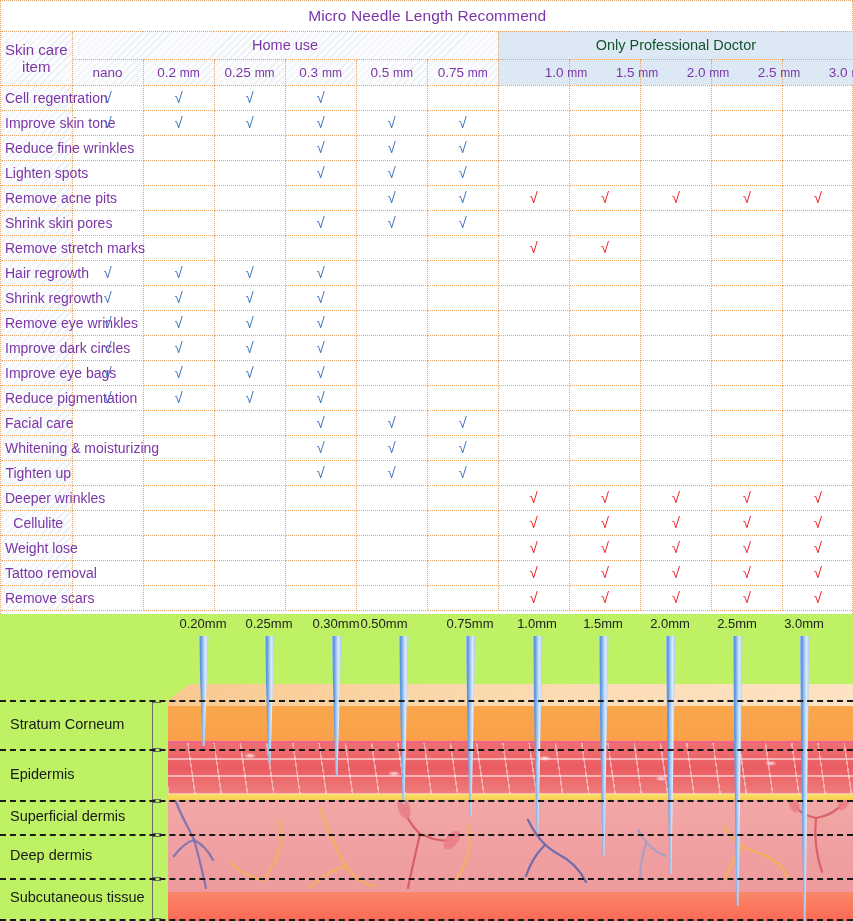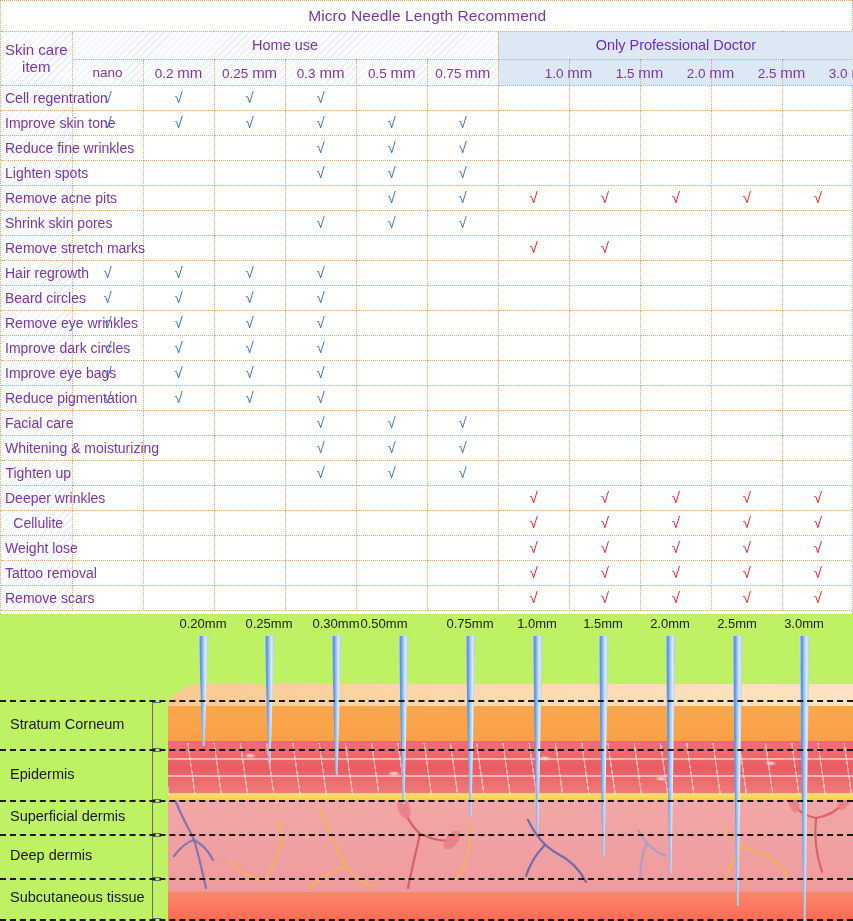--- a/index.html
+++ b/index.html
@@ -34,24 +34,24 @@
     background-image:repeating-linear-gradient(135deg,
       rgba(190,200,215,.30) 0px,rgba(190,200,215,.30) 1px,
       rgba(255,255,255,0) 1px,rgba(255,255,255,0) 5px);
   }
   .itemhead{
     width:200px;height:54px;
     font-size:15px;font-weight:bold;color:#7b35a8;
     border-left:none!important;
   }
   .grouphead{height:28px;font-size:14.5px;color:#7b35a8;}
-  .grouphead.pro{color:#6d28d9;background:#dce9f4;}
+  .grouphead.pro{color:#14532d;background:#dce9f4;}
   .subhead{height:26px;font-size:13.5px;color:#7b35a8;white-space:nowrap;}
   .subhead.pro{background:#dce9f4;padding-left:46px;}
-  .subhead .unit{font-size:15px;}
+  .subhead .unit{font-size:12px;}
   .rowlabel{
     height:25px;
     text-align:left;
     padding-left:4px!important;
     font-size:14px;color:#7b35a8;
     border-left:none!important;
     white-space:nowrap;
   }
   .cell{height:25px;}
   .tick{font-size:15px;line-height:1;}
@@ -238,21 +238,21 @@
             <td class="cell"><span class="tick home">√</span></td>
             <td class="cell"></td>
             <td class="cell"></td>
             <td class="cell"></td>
             <td class="cell"></td>
             <td class="cell"></td>
             <td class="cell"></td>
             <td class="cell"></td>
           </tr>
           <tr>
-            <td class="rowlabel hatch">Beard circles</td>
+            <td class="rowlabel hatch">Shrink regrowth</td>
             <td class="cell"><span class="tick home">√</span></td>
             <td class="cell"><span class="tick home">√</span></td>
             <td class="cell"><span class="tick home">√</span></td>
             <td class="cell"><span class="tick home">√</span></td>
             <td class="cell"></td>
             <td class="cell"></td>
             <td class="cell"></td>
             <td class="cell"></td>
             <td class="cell"></td>
             <td class="cell"></td>

